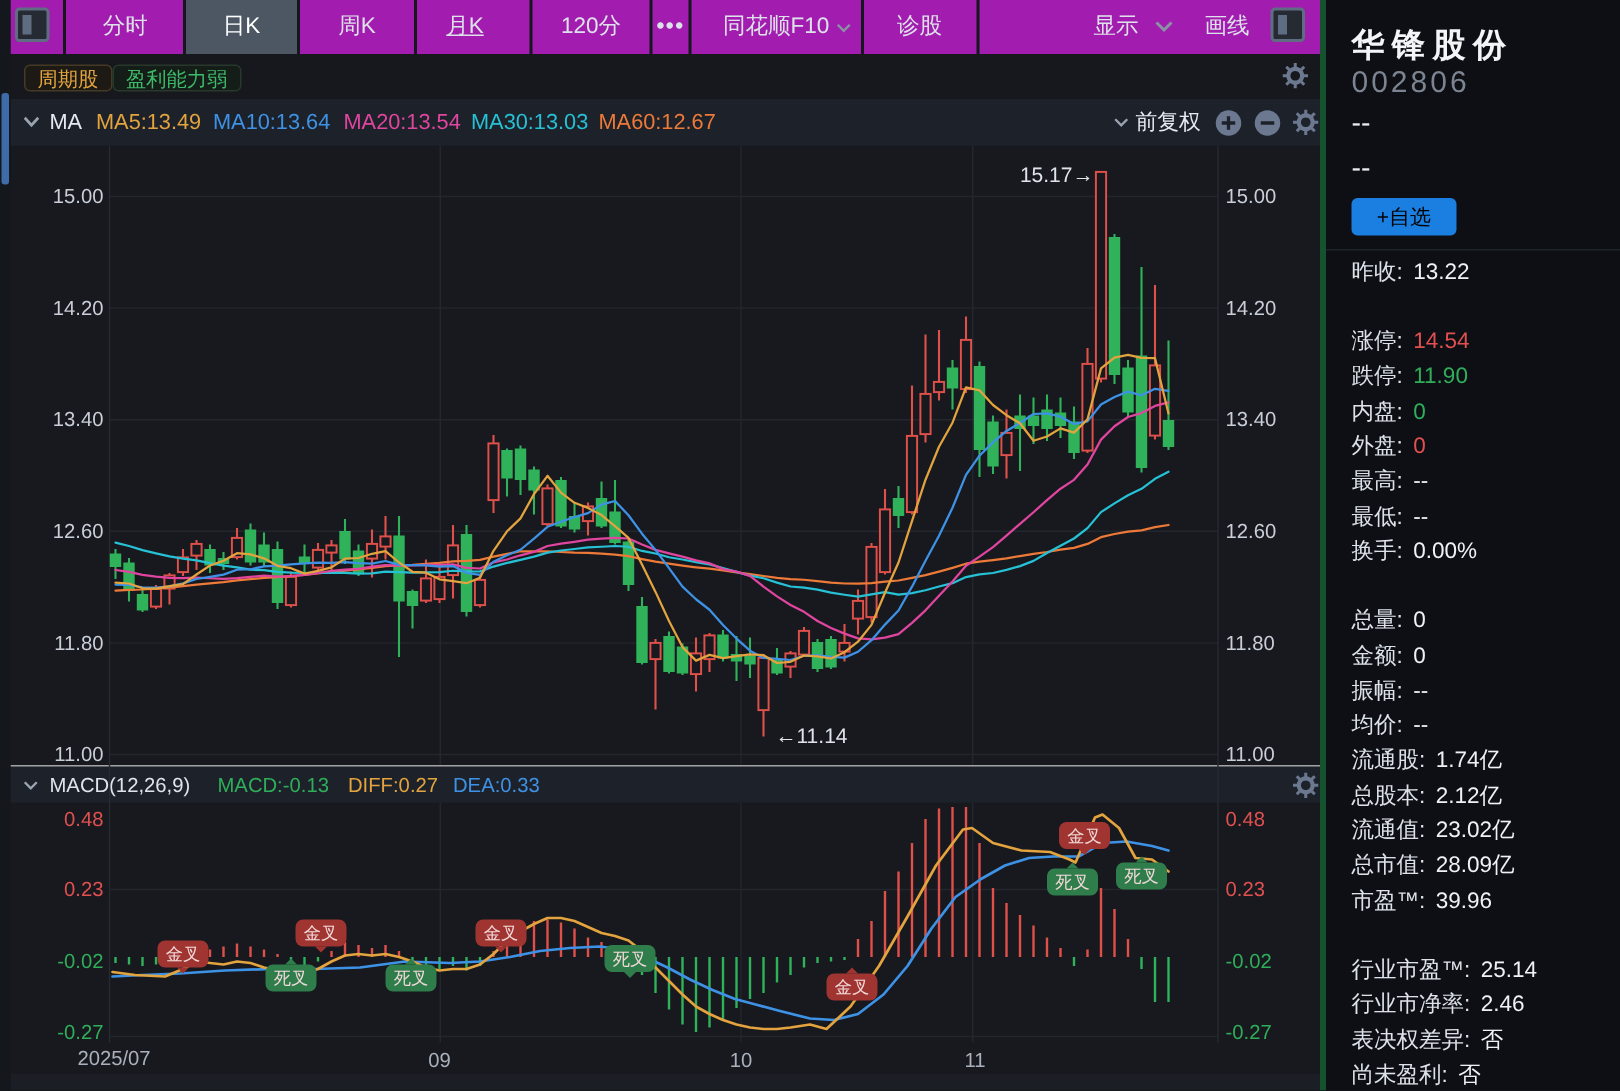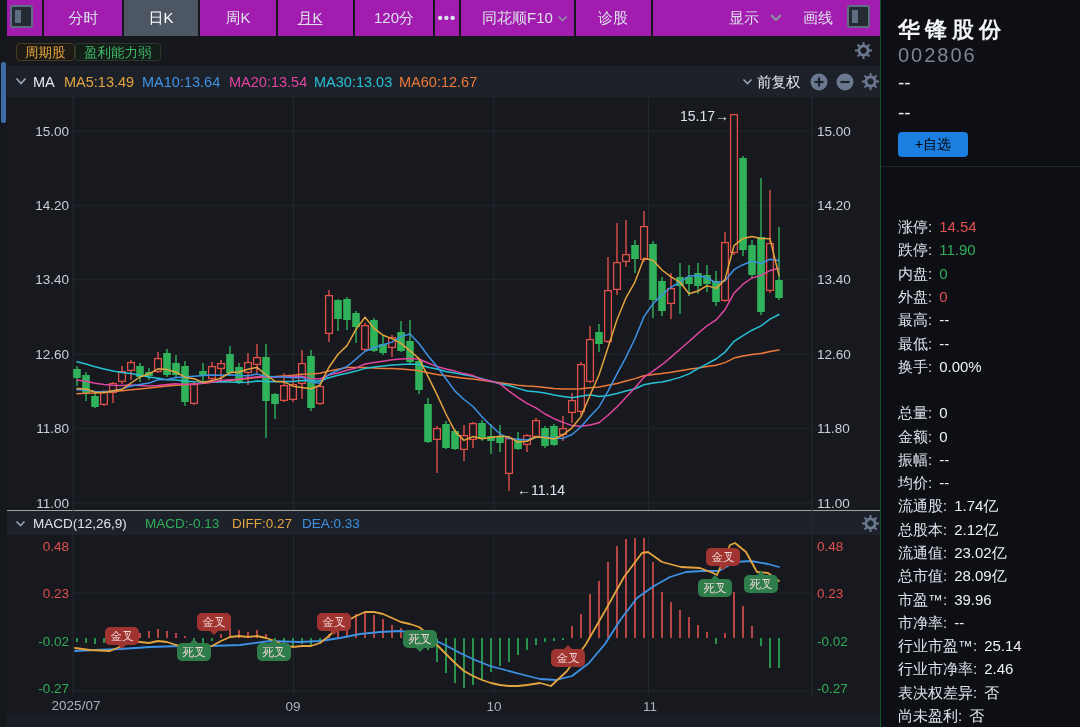--- a/index.html
+++ b/index.html
@@ -17,21 +17,21 @@
 #tagrow { position:absolute; left:7px; top:36px; width:873px; height:30px; background:#16181d; }
 .tag { position:absolute; top:7px; height:18px; line-height:17px; padding:0 8px; border-radius:4px; font-size:13.5px; }
 
 .legrow { position:absolute; left:7px; width:873px; background:#1d222a; }
 #maleg { top:66px; height:31px; }
 #macdleg { top:510px; height:25px; border-top:1px solid #a3a3a3; }
 .leg { position:absolute; font-size:13.5px; line-height:1; }
 
 #chart { position:absolute; left:7px; top:66px; }
 
-#side { position:absolute; left:880px; top:0; width:200px; height:727px; background:#0d0f14; border-left:1px solid #14532d; }
+#side { position:absolute; left:880px; top:0; width:200px; height:727px; background:#0d0f14; border-left:4px solid #14532d; }
 #sname { position:absolute; left:17px; top:15px; font-size:22px; font-weight:700; color:#f2f4f8; letter-spacing:5px; }
 #scode { position:absolute; left:17px; top:44px; font-size:20px; color:#7c8492; letter-spacing:2px; }
 .sdash { position:absolute; left:17px; font-size:19px; color:#e8ebf0; }
 #sbtn { position:absolute; left:17px; top:132px; width:70px; height:25px; background:#1a7fe0; border-radius:4px; color:#000000; font-size:14px; text-align:center; line-height:25px; }
 #sdiv { position:absolute; left:0; top:166px; width:200px; height:1px; background:#1f242b; }
 .srow { position:absolute; left:17px; width:180px; font-size:15px; white-space:nowrap; }
 .slab { color:#dde2ea; }
 .vw { color:#eef1f5; margin-left:7px; }
 .vr { color:#e05050; margin-left:7px;margin-top:48px; }
 .vg { color:#2fae5a; margin-left:7px; }
@@ -477,35 +477,35 @@
 <div id="lstrip">
       <div id="lblue"></div>
     </div>
 <div id="side">
   <div id="sname">华锋股份</div>
   <div id="scode">002806</div>
   <div class="sdash" style="top:72px;">--</div>
   <div class="sdash" style="top:102px;">--</div>
   <div id="sbtn">+自选</div>
   <div id="sdiv"></div>
+<div class="srow" style="top:171.5px"><span class="slab">昨收:</span><span class="vw">13.22</span></div>
 <div class="srow" style="top:218.1px"><span class="slab">涨停:</span><span class="vr">14.54</span></div>
 <div class="srow" style="top:241.3px"><span class="slab">跌停:</span><span class="vg">11.90</span></div>
 <div class="srow" style="top:264.6px"><span class="slab">内盘:</span><span class="vg">0</span></div>
 <div class="srow" style="top:287.9px"><span class="slab">外盘:</span><span class="vr">0</span></div>
 <div class="srow" style="top:311.2px"><span class="slab">最高:</span><span class="vw">--</span></div>
 <div class="srow" style="top:334.5px"><span class="slab">最低:</span><span class="vw">--</span></div>
 <div class="srow" style="top:357.7px"><span class="slab">换手:</span><span class="vw">0.00%</span></div>
 <div class="srow" style="top:404.3px"><span class="slab">总量:</span><span class="vw">0</span></div>
 <div class="srow" style="top:427.6px"><span class="slab">金额:</span><span class="vw">0</span></div>
 <div class="srow" style="top:450.9px"><span class="slab">振幅:</span><span class="vw">--</span></div>
 <div class="srow" style="top:474.1px"><span class="slab">均价:</span><span class="vw">--</span></div>
 <div class="srow" style="top:497.4px"><span class="slab">流通股:</span><span class="vw">1.74亿</span></div>
 <div class="srow" style="top:520.7px"><span class="slab">总股本:</span><span class="vw">2.12亿</span></div>
 <div class="srow" style="top:544.0px"><span class="slab">流通值:</span><span class="vw">23.02亿</span></div>
 <div class="srow" style="top:567.3px"><span class="slab">总市值:</span><span class="vw">28.09亿</span></div>
 <div class="srow" style="top:590.5px"><span class="slab">市盈™:</span><span class="vw">39.96</span></div>
-<div class="srow" style="top:613.8px"><span class="slab">市净率:</span><span class="vw">--</span></div>
 <div class="srow" style="top:637.1px"><span class="slab">行业市盈™:</span><span class="vw">25.14</span></div>
 <div class="srow" style="top:660.4px"><span class="slab">行业市净率:</span><span class="vw">2.46</span></div>
 <div class="srow" style="top:683.7px"><span class="slab">表决权差异:</span><span class="vw">否</span></div>
 <div class="srow" style="top:706.9px"><span class="slab">尚未盈利:</span><span class="vw">否</span></div>
 
 </div>
 </div>
 </body></html>

